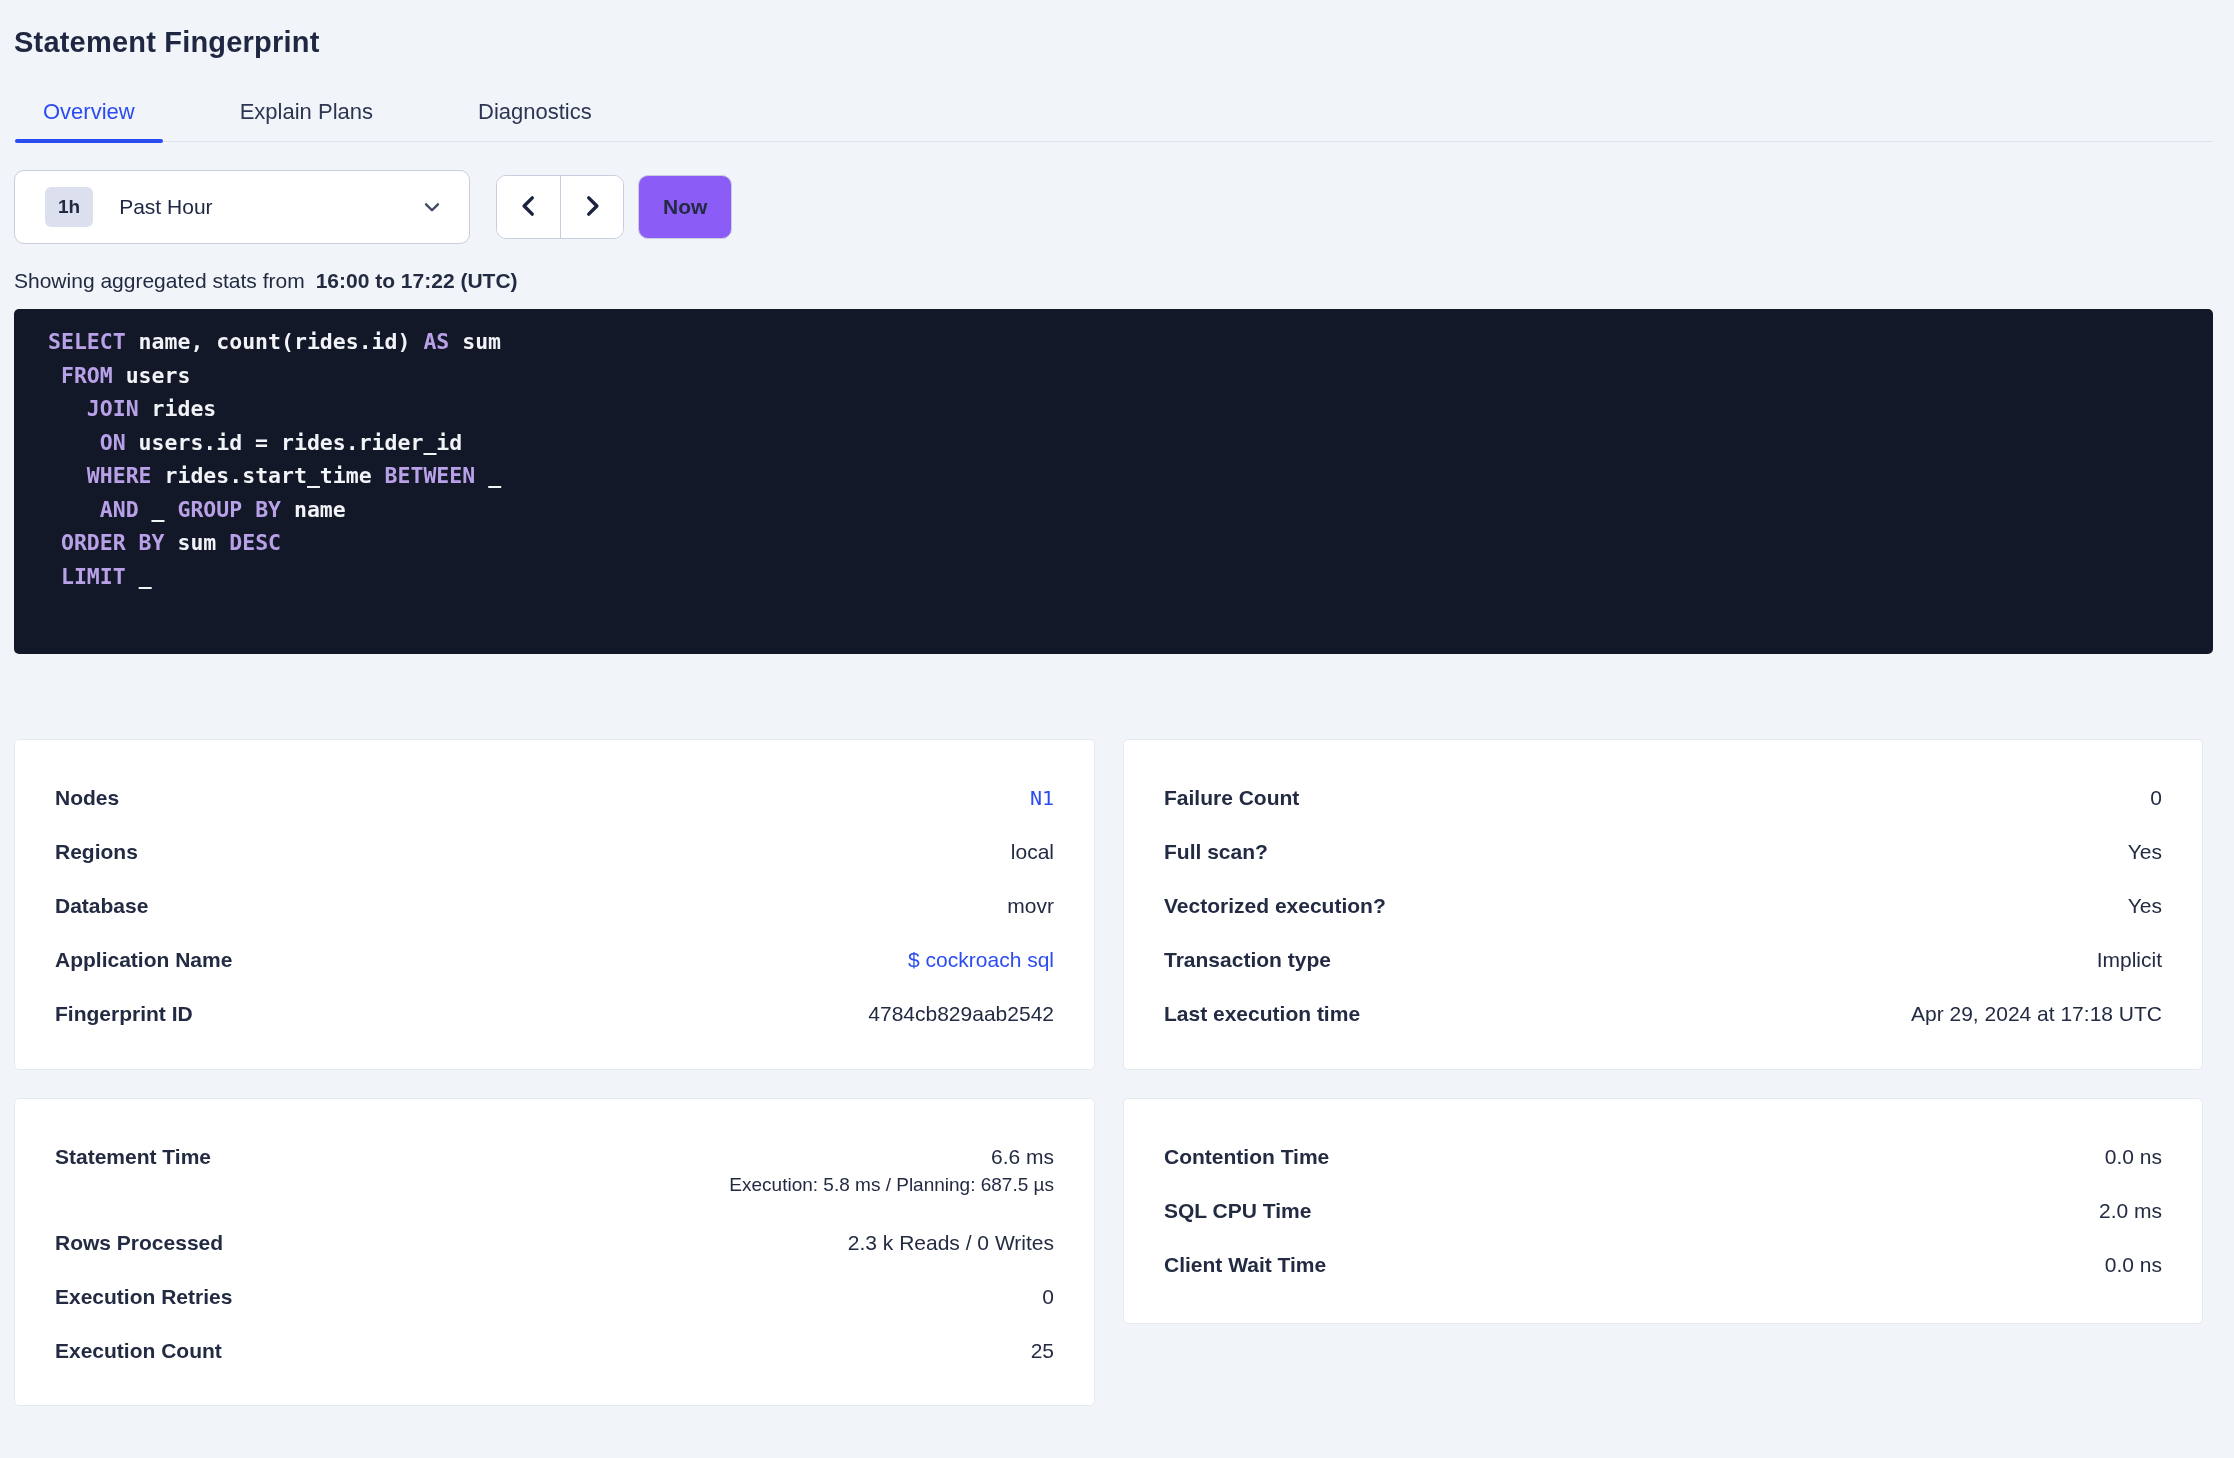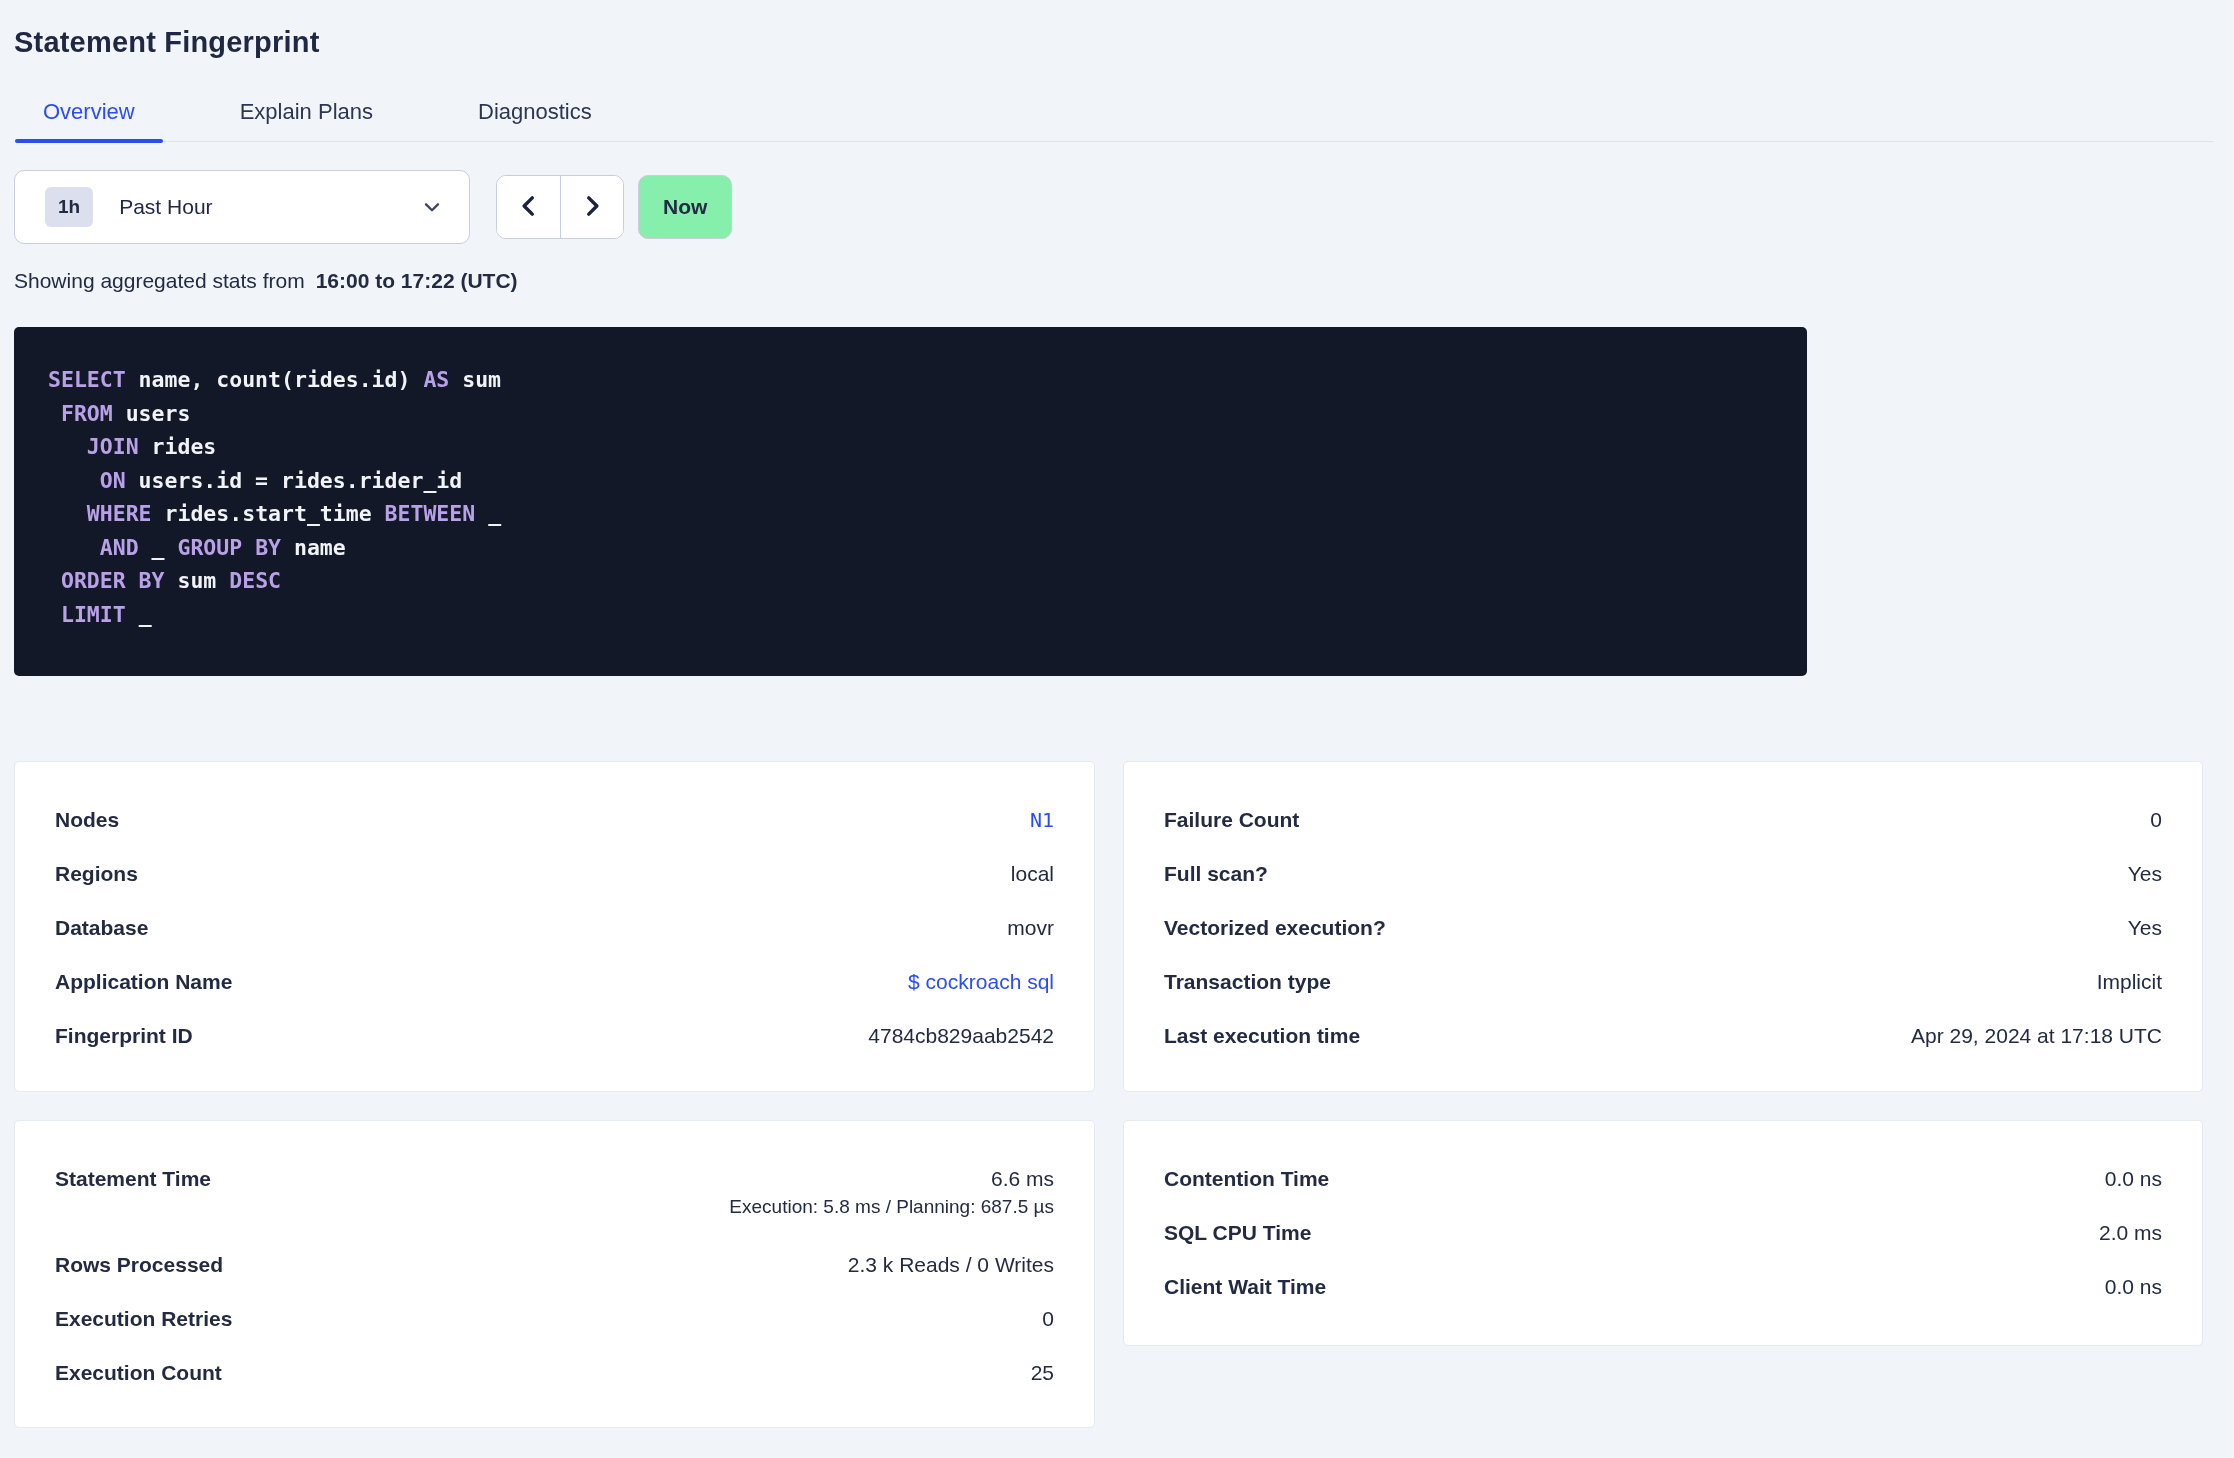--- a/index.html
+++ b/index.html
@@ -99,46 +99,46 @@
     justify-content: center;
     cursor: pointer;
   }
   .arrow-btn + .arrow-btn { border-left: 1px solid #c8cedd; }
 
   .now-btn {
     margin-left: 14px;
     height: 64px;
     min-width: 94px;
     padding: 0 24px;
-    background: #86efac;
+    background: #8b5cf6;
     border: 1px solid #c8cedd;
     border-radius: 10px;
     font-family: "Liberation Sans", sans-serif;
     font-size: 21px;
     font-weight: 700;
     color: #232b43;
     cursor: pointer;
   }
 
   
   .stats-line {
     margin-top: 30px;
     font-size: 21px;
     color: #232b43;
   }
   .stats-line b { margin-left: 11px; font-weight: 700; }
 
   
   .sql-box {
-    margin-top: 34px;
-    width: 1793px;
+    margin-top: 16px;
+    width: 2199px;
     min-height: 345px;
     background: #131828;
     border-radius: 5px;
-    padding: 36px 34px 45px 34px;
+    padding: 16px 34px 45px 34px;
   }
   .sql-code {
     font-family: "DejaVu Sans Mono", monospace;
     font-size: 21.5px;
     font-weight: 700;
     line-height: 33.5px;
     color: #f2f3f7;
     white-space: pre;
   }
   .sql-code .kw { color: #b9a1e8; }

